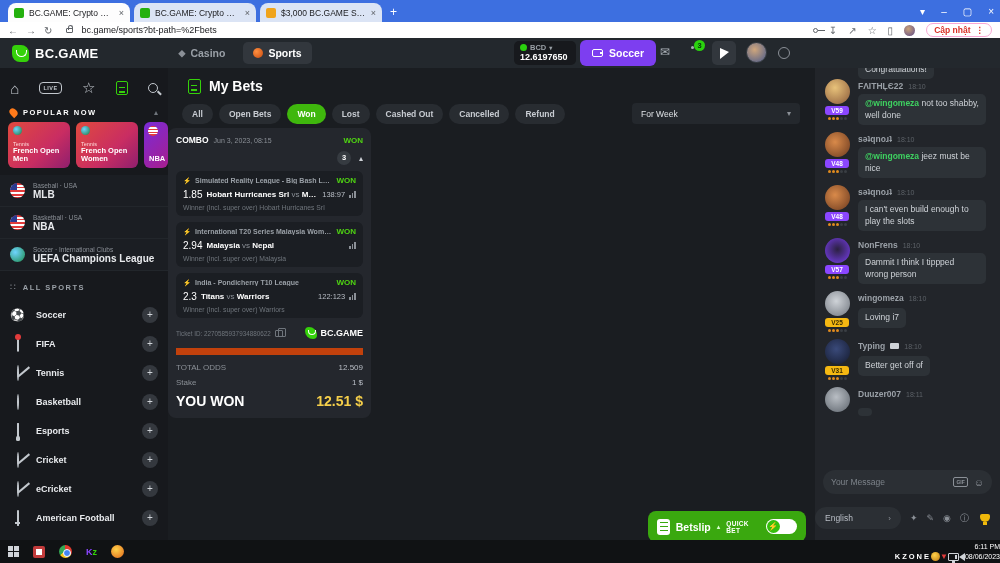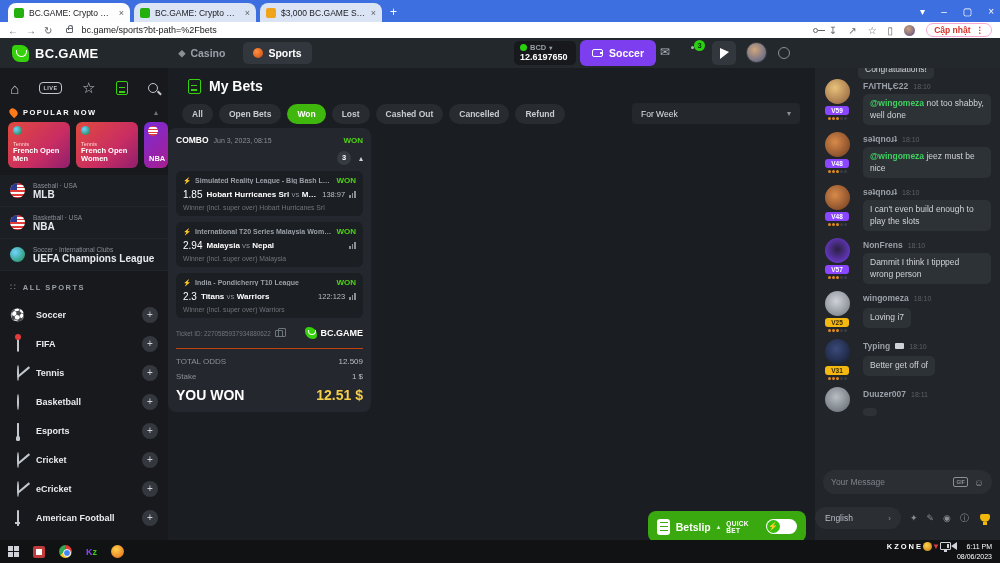--- a/index.html
+++ b/index.html
@@ -143,21 +143,21 @@
   .leg-market { margin-top:4px; color:#6f757c; font-size:6.8px; }
   .ticket-row { display:flex; align-items:center; margin-top:9px; gap:4px; }
   .ticket-id { color:#6f757c; font-size:6.3px; }
   .copy-ico { width:6px; height:7px; border:1px solid #6f757c; border-radius:1px; position:relative; flex:1; max-width:8px; }
   .copy-ico::after { content:""; position:absolute; left:2px; top:-3px; width:6px; height:7px; border:1px solid #6f757c; border-radius:1px; }
   .bc-brand { display:flex; align-items:center; gap:4px; margin-left:auto; }
   .bc-brand .logo-mark { width:12px; height:12px; }
   .bc-brand .logo-mark::after { left:3px; top:3px; width:6px; height:4px; border-width:1.3px; }
   .bc-brand-text { color:#fff; font-weight:bold; font-size:9px; }
   .tot-row { display:flex; justify-content:space-between; margin-top:6px; font-size:8px; color:#8b9097; }
-  .tot-row.first { border-top:1px solid #c2410c; padding-top:8px; margin-top:9px; }
+  .tot-row.first { border-top:7px solid #c2410c; padding-top:8px; margin-top:9px; }
   .tot-row .val { color:#b9bec6; }
   .tot-row.won-row { color:#fff; font-weight:bold; font-size:14px; }
   .tot-row.won-row .val { color:#f5cf4a; }
 
   
   .betslip { position:absolute; right:9px; bottom:-2px; width:158px; height:31px; background:#3aa80f; border-radius:8px; display:flex; align-items:center; gap:6px; padding:0 9px; }
   .bs-ico { width:14px; height:16px; background:#fff; border-radius:3px;
     background-image:repeating-linear-gradient(#3aa80f 0 1.5px, #0000 1.5px 4px); background-size:8px 10px; background-position:3px 3px; background-repeat:no-repeat; background-color:#fff; }
   .bs-label { color:#fff; font-weight:bold; font-size:10.5px; }
   .bs-caret { color:#d8ffd0; font-size:7px; }
@@ -165,21 +165,21 @@
   .qb-label { color:#fff; font-size:6.5px; font-weight:bold; letter-spacing:.3px; }
   .qb-toggle { width:34px; height:15px; background:#fff; border-radius:8px; position:relative; }
   .qb-knob { position:absolute; left:1px; top:1px; width:13px; height:13px; border-radius:50%; background:#35c00d; color:#fff; font-size:8px; text-align:center; line-height:13px; }
 
   
   .chat { position:absolute; right:0; top:38px; width:185px; height:502px; background:#22252a; }
   .chat-head { height:30px; display:flex; align-items:center; padding:0 11px; }
   .chat-title { color:#fff; font-weight:bold; font-size:11px; flex:1; }
   .chat-close { color:#9aa0a7; font-size:11px; }
   .chat-msgs { position:absolute; top:30px; left:0; right:0; bottom:78px; overflow:hidden; padding:0 8px; }
-  .msg { display:flex; gap:12px; margin-bottom:7px;justify-content:center; }
+  .msg { display:flex; gap:7px; margin-bottom:7px;justify-content:center; }
   .mcol { width:28px; flex:none; display:flex; flex-direction:column; align-items:center; gap:2px; }
   .avatar { width:25px; height:25px; border-radius:50%; }
   .badge { min-width:24px; border-radius:3px; font-size:6.5px; font-weight:bold; text-align:center; padding:1px 0; }
   .dots { display:flex; gap:1px; }
   .dots i { width:3px; height:3px; border-radius:50%; background:#e08a1e; }
   .dots i:nth-child(4),.dots i:nth-child(5){ background:#3a3e44; }
   .mbody { flex:1; min-width:0; }
   .mhead { display:flex; align-items:baseline; gap:5px; margin:2px 0 3px; }
   .muser { color:#9aa0a7; font-size:8.5px; font-weight:bold; }
   .mtime { color:#5c6167; font-size:7px; }
@@ -208,21 +208,21 @@
      linear-gradient(#cfd3d8,#cfd3d8) 6px 0/5px 5px no-repeat,
      linear-gradient(#cfd3d8,#cfd3d8) 0 6px/5px 5px no-repeat,
      linear-gradient(#cfd3d8,#cfd3d8) 6px 6px/5px 5px no-repeat; }
   .px-ico { width:12px; height:12px; background:#c23b3b; border-radius:2px; position:relative; }
   .px-ico::after { content:""; position:absolute; left:3px; top:3px; width:6px; height:6px; background:#fff; }
   .chrome-ico { width:13px; height:13px; border-radius:50%; background:conic-gradient(#e33b2e 0 33%, #f7c51d 33% 66%, #34a853 66% 100%); position:relative; }
   .chrome-ico::after { content:""; position:absolute; left:3.5px; top:3.5px; width:6px; height:6px; border-radius:50%; background:#4285f4; border:1px solid #fff; }
   .kz-ico { font-size:9px; font-weight:bold; color:#8a46ff; }
   .kz-ico span { color:#35d10a; }
   .ff-ico { width:13px; height:13px; border-radius:50%; background:radial-gradient(circle at 40% 35%, #ffd24a, #e0641a); }
-  .tray { margin-left:auto; display:flex; align-items:flex-start; padding-right:8px; }
+  .tray { margin-left:auto; display:flex; align-items:flex-end; padding-right:0; }
   .kzone-label { color:#fff; font-size:7.5px; font-weight:bold; letter-spacing:2px; }
   .tray-coin { width:9px; height:9px; border-radius:50%; background:radial-gradient(circle at 40% 35%, #ffd24a, #c07a12); }
   .tray-arrow { color:#e03b3b; font-size:8px; }
   .monitor-ico { width:11px; height:8px; border:1.3px solid #cfd3d8; border-radius:1px; position:relative; }
   .monitor-ico::after { content:""; position:absolute; left:3px; bottom:-3px; width:3px; height:2px; background:#cfd3d8; }
   .spk-ico { width:0; height:0; border-top:4px solid transparent; border-bottom:4px solid transparent; border-right:6px solid #cfd3d8; position:relative; }
   .spk-ico::after { content:""; position:absolute; left:-4px; top:-2px; width:2px; height:4px; background:#cfd3d8; }
   .clock { text-align:right; color:#fff; font-size:7px; line-height:1.3; }
 </style>
 </head>

